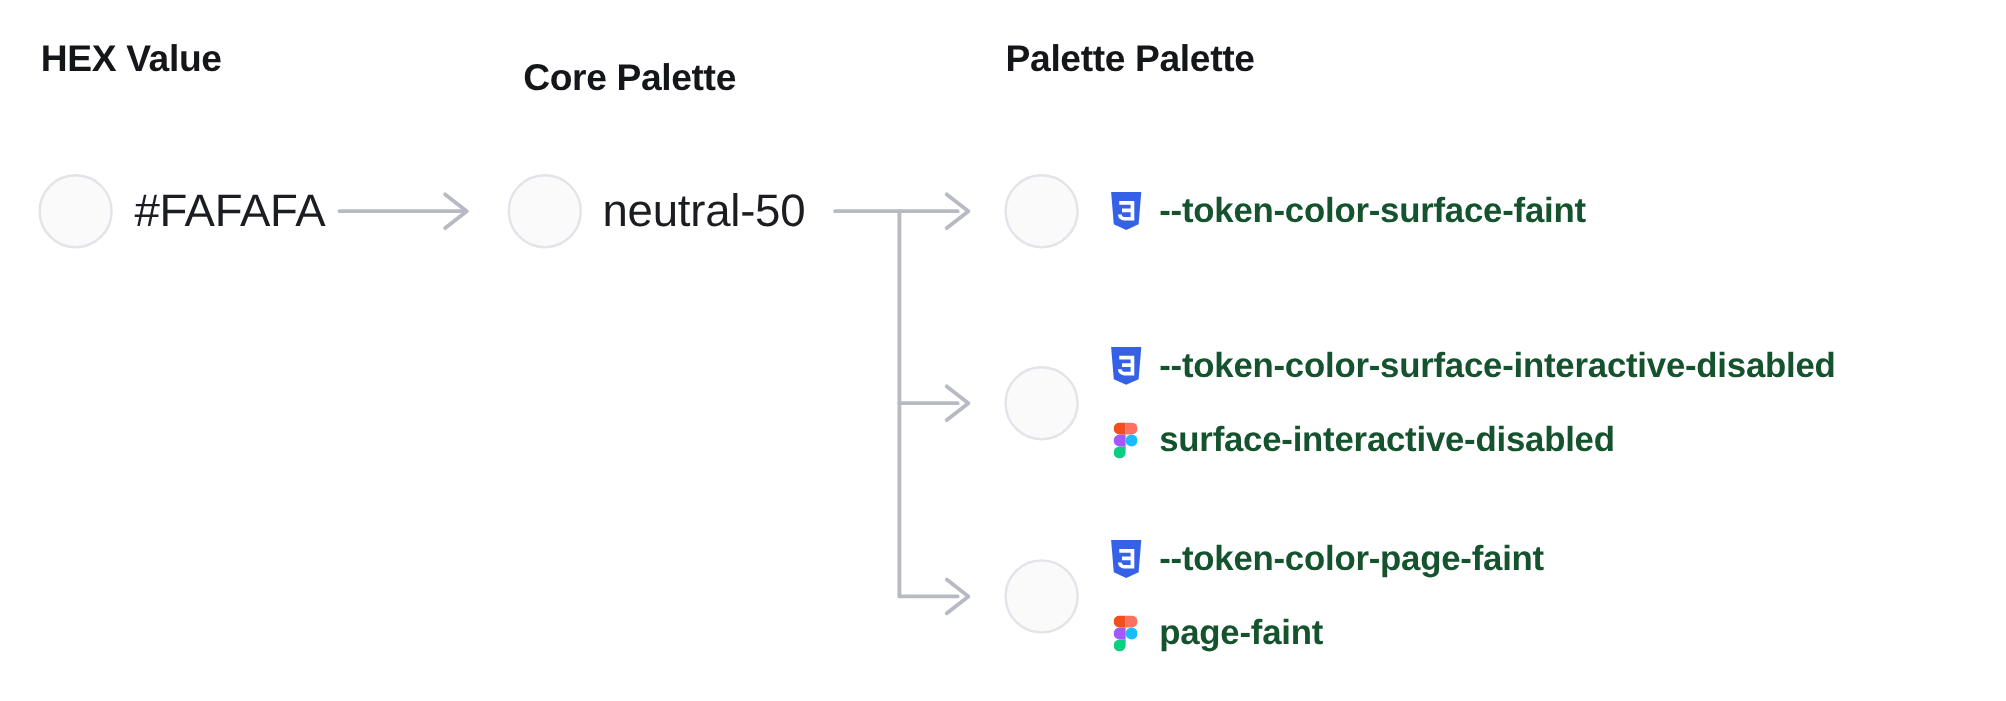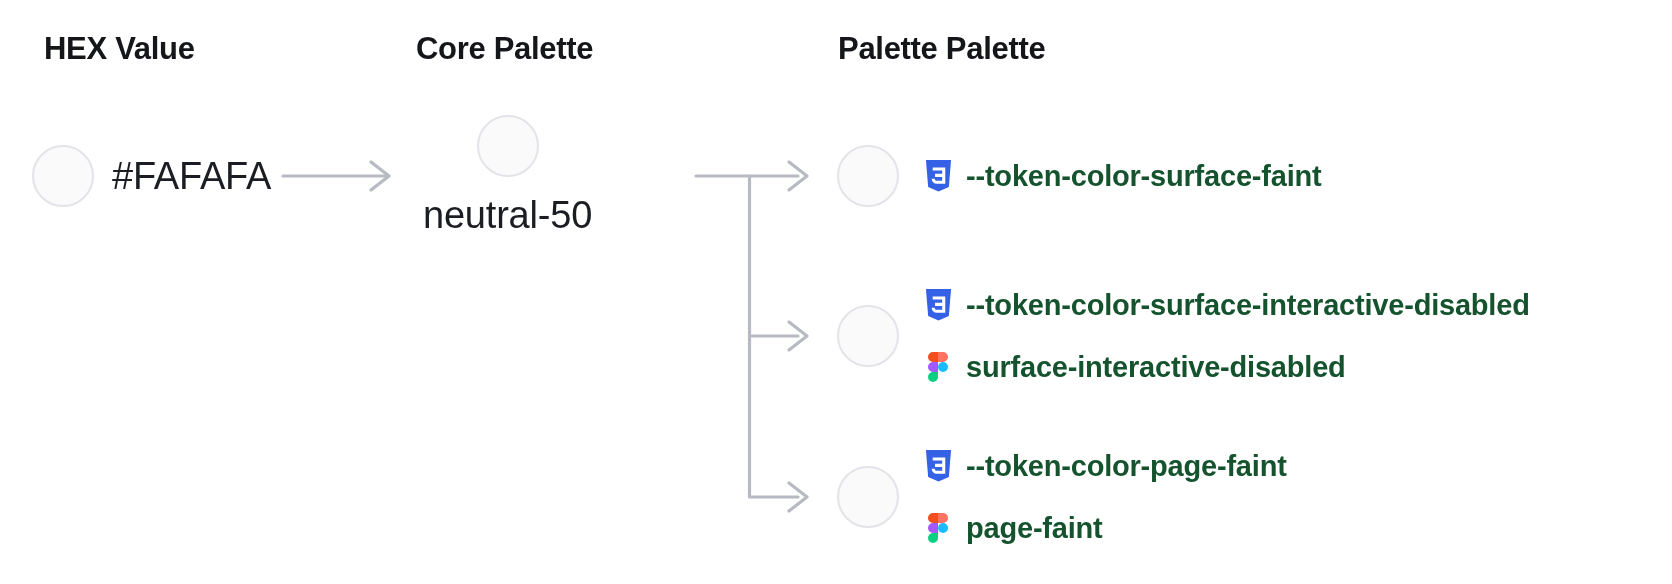--- a/index.html
+++ b/index.html
@@ -10,39 +10,39 @@
     font-family:"Liberation Sans",sans-serif;
     color:#17181c;
     overflow:hidden;
   }
   .connectors{position:absolute;left:0;top:0;width:1672px;height:584px;}
   .col-header{
     position:absolute;top:31px;margin:0;
     font-size:31px;font-weight:700;letter-spacing:-0.3px;
     color:#15161a;white-space:nowrap;
   }
-  .hdr-hex{left:44px;}
-  .hdr-core{left:416px;}
+  .hdr-hex{left:34px;}
+  .hdr-core{left:436px;margin-top:16px;}
   .hdr-semantic{left:838px;}
   .node{
     position:absolute;display:flex;align-items:center;
     transform:translateY(-50%);
   }
   .swatch{
     width:62px;height:62px;border-radius:50%;
     background:var(--swatch-fill,#fafafa);
     border:2px solid var(--swatch-border,#e3e4e9);
     box-sizing:border-box;flex:0 0 auto;
   }
   .plain-label{
     font-size:38px;font-weight:400;letter-spacing:-0.2px;
     color:#1b1d22;white-space:nowrap;
   }
   .node-hex{left:32px;top:176px;gap:18px;}
-  .node-core{left:423px;top:176px;gap:17px;flex-direction:column;}
+  .node-core{left:423px;top:176px;gap:17px;}
   .sem-item{
     position:absolute;left:837px;display:flex;align-items:center;gap:24px;
     transform:translateY(-50%);
   }
   .sem-labels{display:flex;flex-direction:column;gap:24px;}
   .label-row{display:flex;align-items:center;gap:13px;height:38px;}
   .icon-box{width:30px;height:38px;display:flex;align-items:center;justify-content:center;flex:0 0 auto;}
   .token-label{
     font-size:29px;font-weight:700;letter-spacing:-0.2px;
     color:#14532d;white-space:nowrap;

